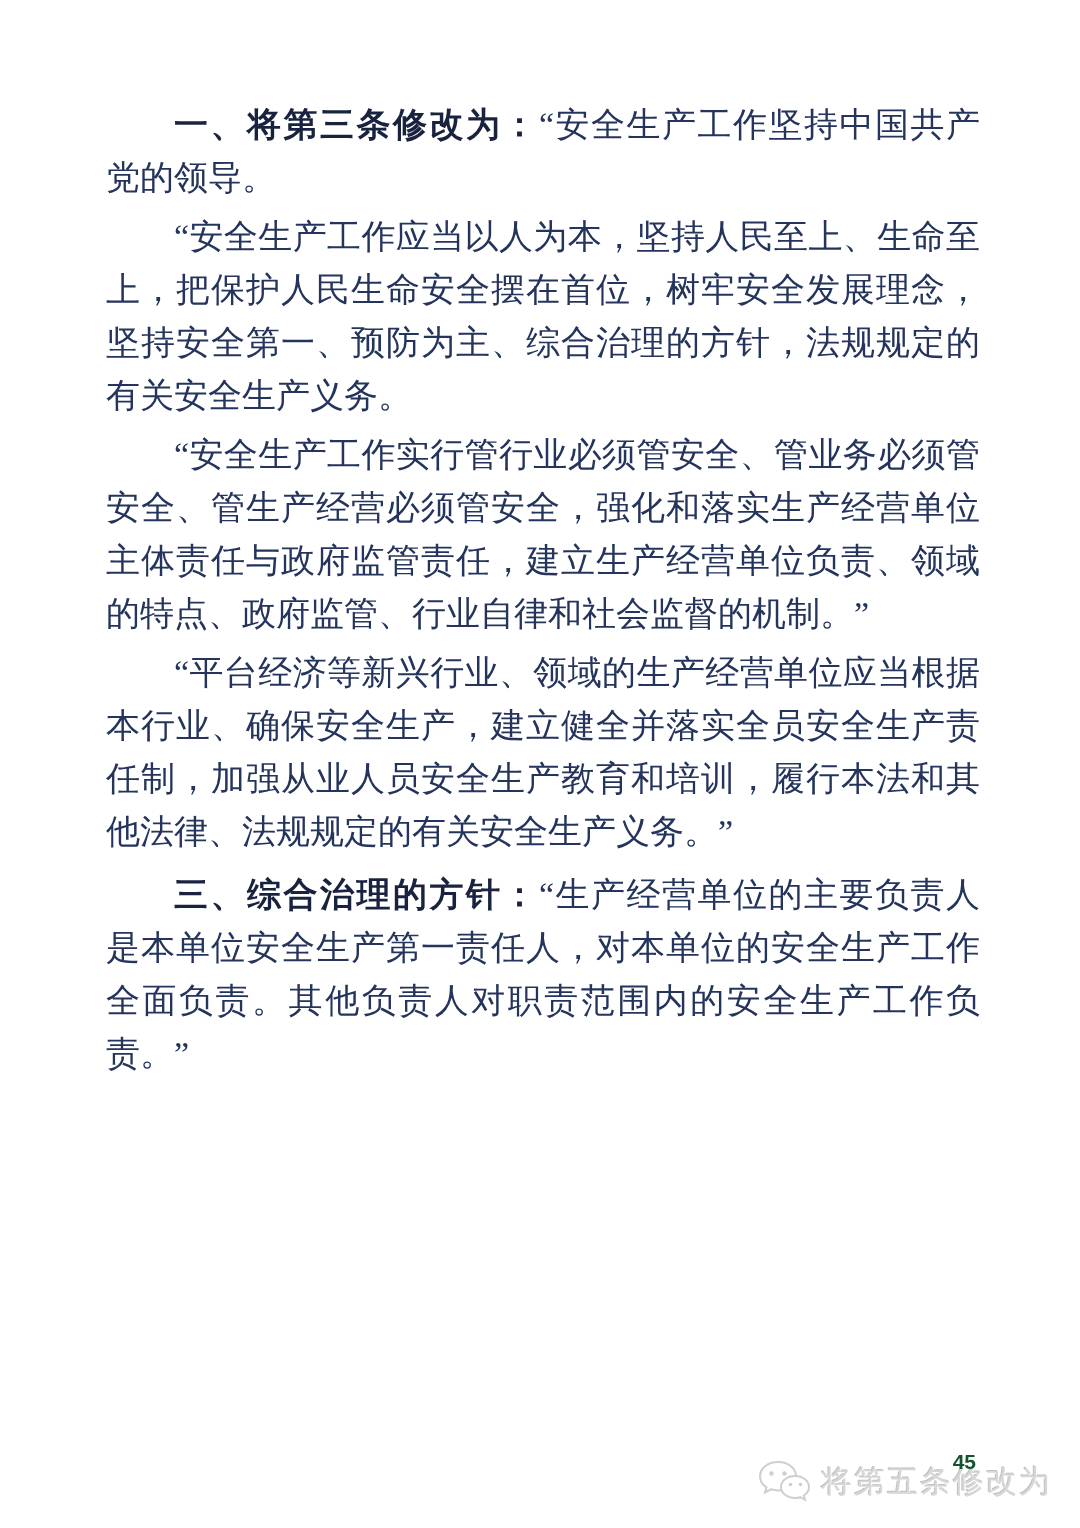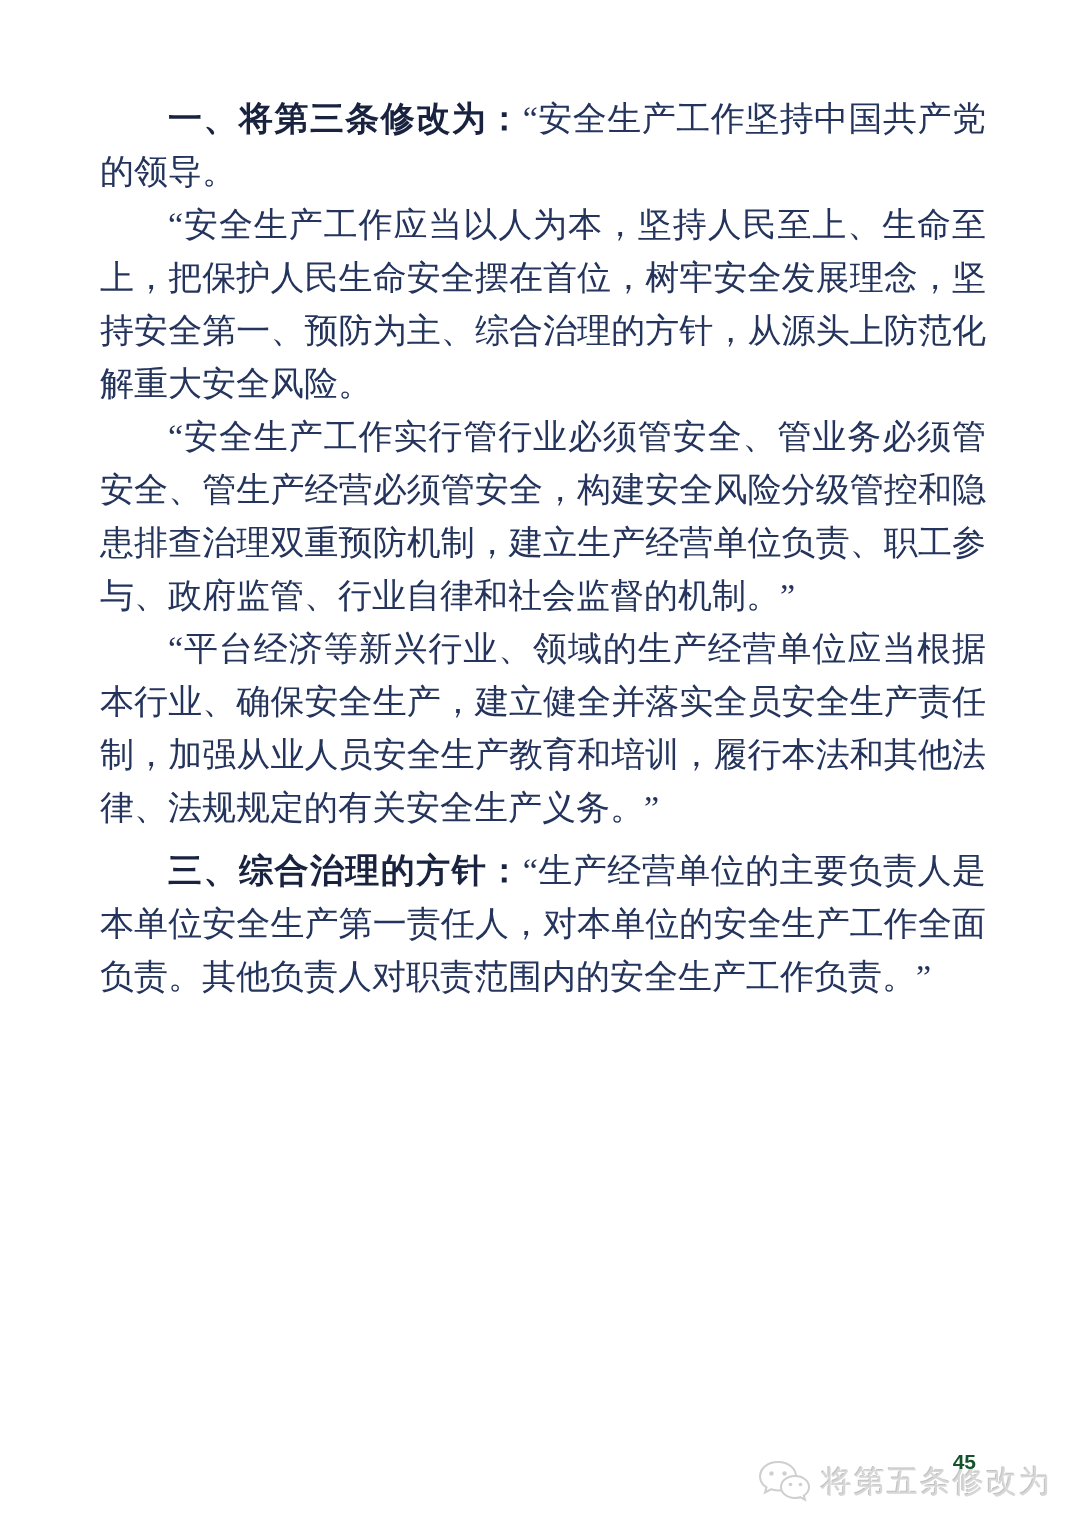--- a/index.html
+++ b/index.html
@@ -24,21 +24,21 @@
     left: 100px;
     top: 92px;
     width: 886px;
     font-size: 34px;
     line-height: 53px;
     color: #24345c;
     text-align: justify;
     text-justify: inter-ideograph;
   }
   .para {
-    margin: 0;
+    margin: 6px;
     text-indent: 2em;
   }
   .para:last-child {
     margin-top: 10px;
   }
   .lead {
     font-family: "Liberation Sans", "DejaVu Sans", sans-serif;
     font-weight: 700;
     color: #19233f;
     letter-spacing: 1px;
@@ -73,22 +73,22 @@
     display: block;
   }
 </style>
 </head>
 <body>
 
 <div class="page">
 
   <div class="content">
     <p class="para"><span class="lead">一、将第三条修改为：</span><span>“安全生产工作坚持中国共产党的领导。</span></p>
-    <p class="para"><span class="lead"></span><span>“安全生产工作应当以人为本，坚持人民至上、生命至上，把保护人民生命安全摆在首位，树牢安全发展理念，坚持安全第一、预防为主、综合治理的方针，从源头上防范化解重大安全风险。</span></p>
-    <p class="para"><span class="lead"></span><span>“安全生产工作实行管行业必须管安全、管业务必须管安全、管生产经营必须管安全，构建安全风险分级管控和隐患排查治理双重预防机制，建立生产经营单位负责、职工参与、政府监管、行业自律和社会监督的机制。”</span></p>
+    <p class="para"><span class="lead"></span><span>“安全生产工作应当以人为本，坚持人民至上、生命至上，把保护人民生命安全摆在首位，树牢安全发展理念，坚持安全第一、预防为主、综合治理的方针，法规规定的有关安全生产义务。</span></p>
+    <p class="para"><span class="lead"></span><span>“安全生产工作实行管行业必须管安全、管业务必须管安全、管生产经营必须管安全，强化和落实生产经营单位主体责任与政府监管责任，建立生产经营单位负责、领域的特点、政府监管、行业自律和社会监督的机制。”</span></p>
     <p class="para"><span class="lead"></span><span>“平台经济等新兴行业、领域的生产经营单位应当根据本行业、确保安全生产，建立健全并落实全员安全生产责任制，加强从业人员安全生产教育和培训，履行本法和其他法律、法规规定的有关安全生产义务。”</span></p>
     <p class="para"><span class="lead">三、综合治理的方针：</span><span>“生产经营单位的主要负责人是本单位安全生产第一责任人，对本单位的安全生产工作全面负责。其他负责人对职责范围内的安全生产工作负责。”</span></p>
   </div>
 
   <div class="page-number">45</div>
 
   <div class="watermark">
     <span class="wm-icon">
       <svg width="54" height="48" viewBox="0 0 54 48">
         <g fill="#ffffff" stroke="#cfcfcf" stroke-width="2">

